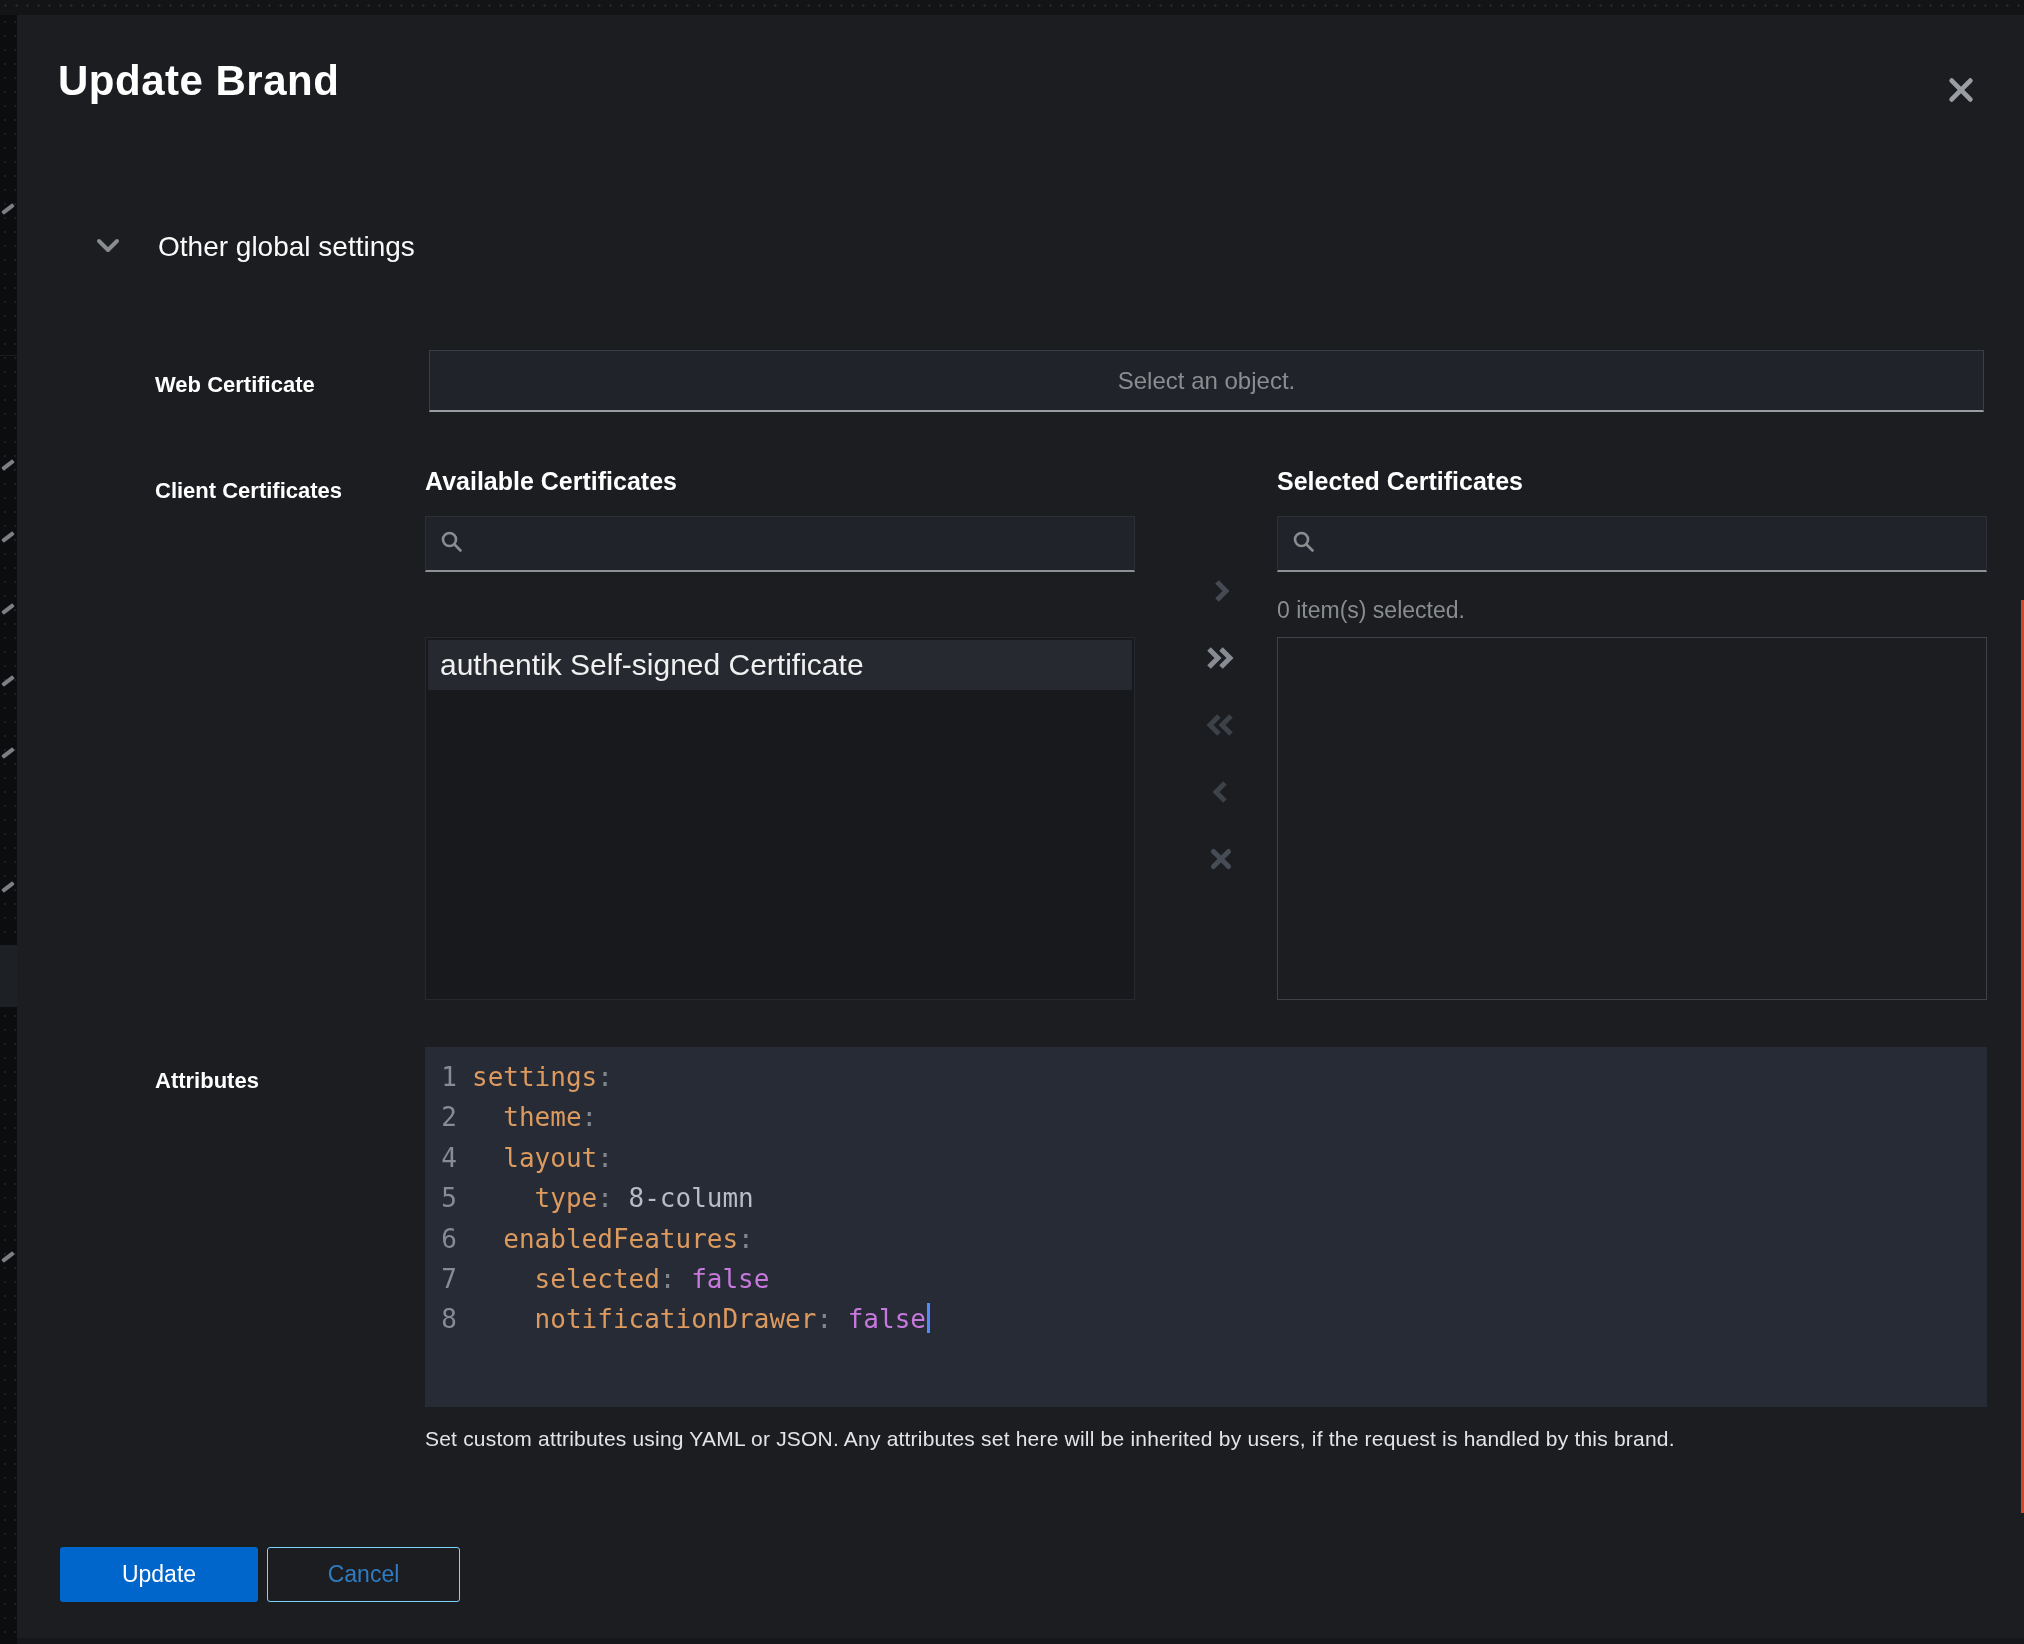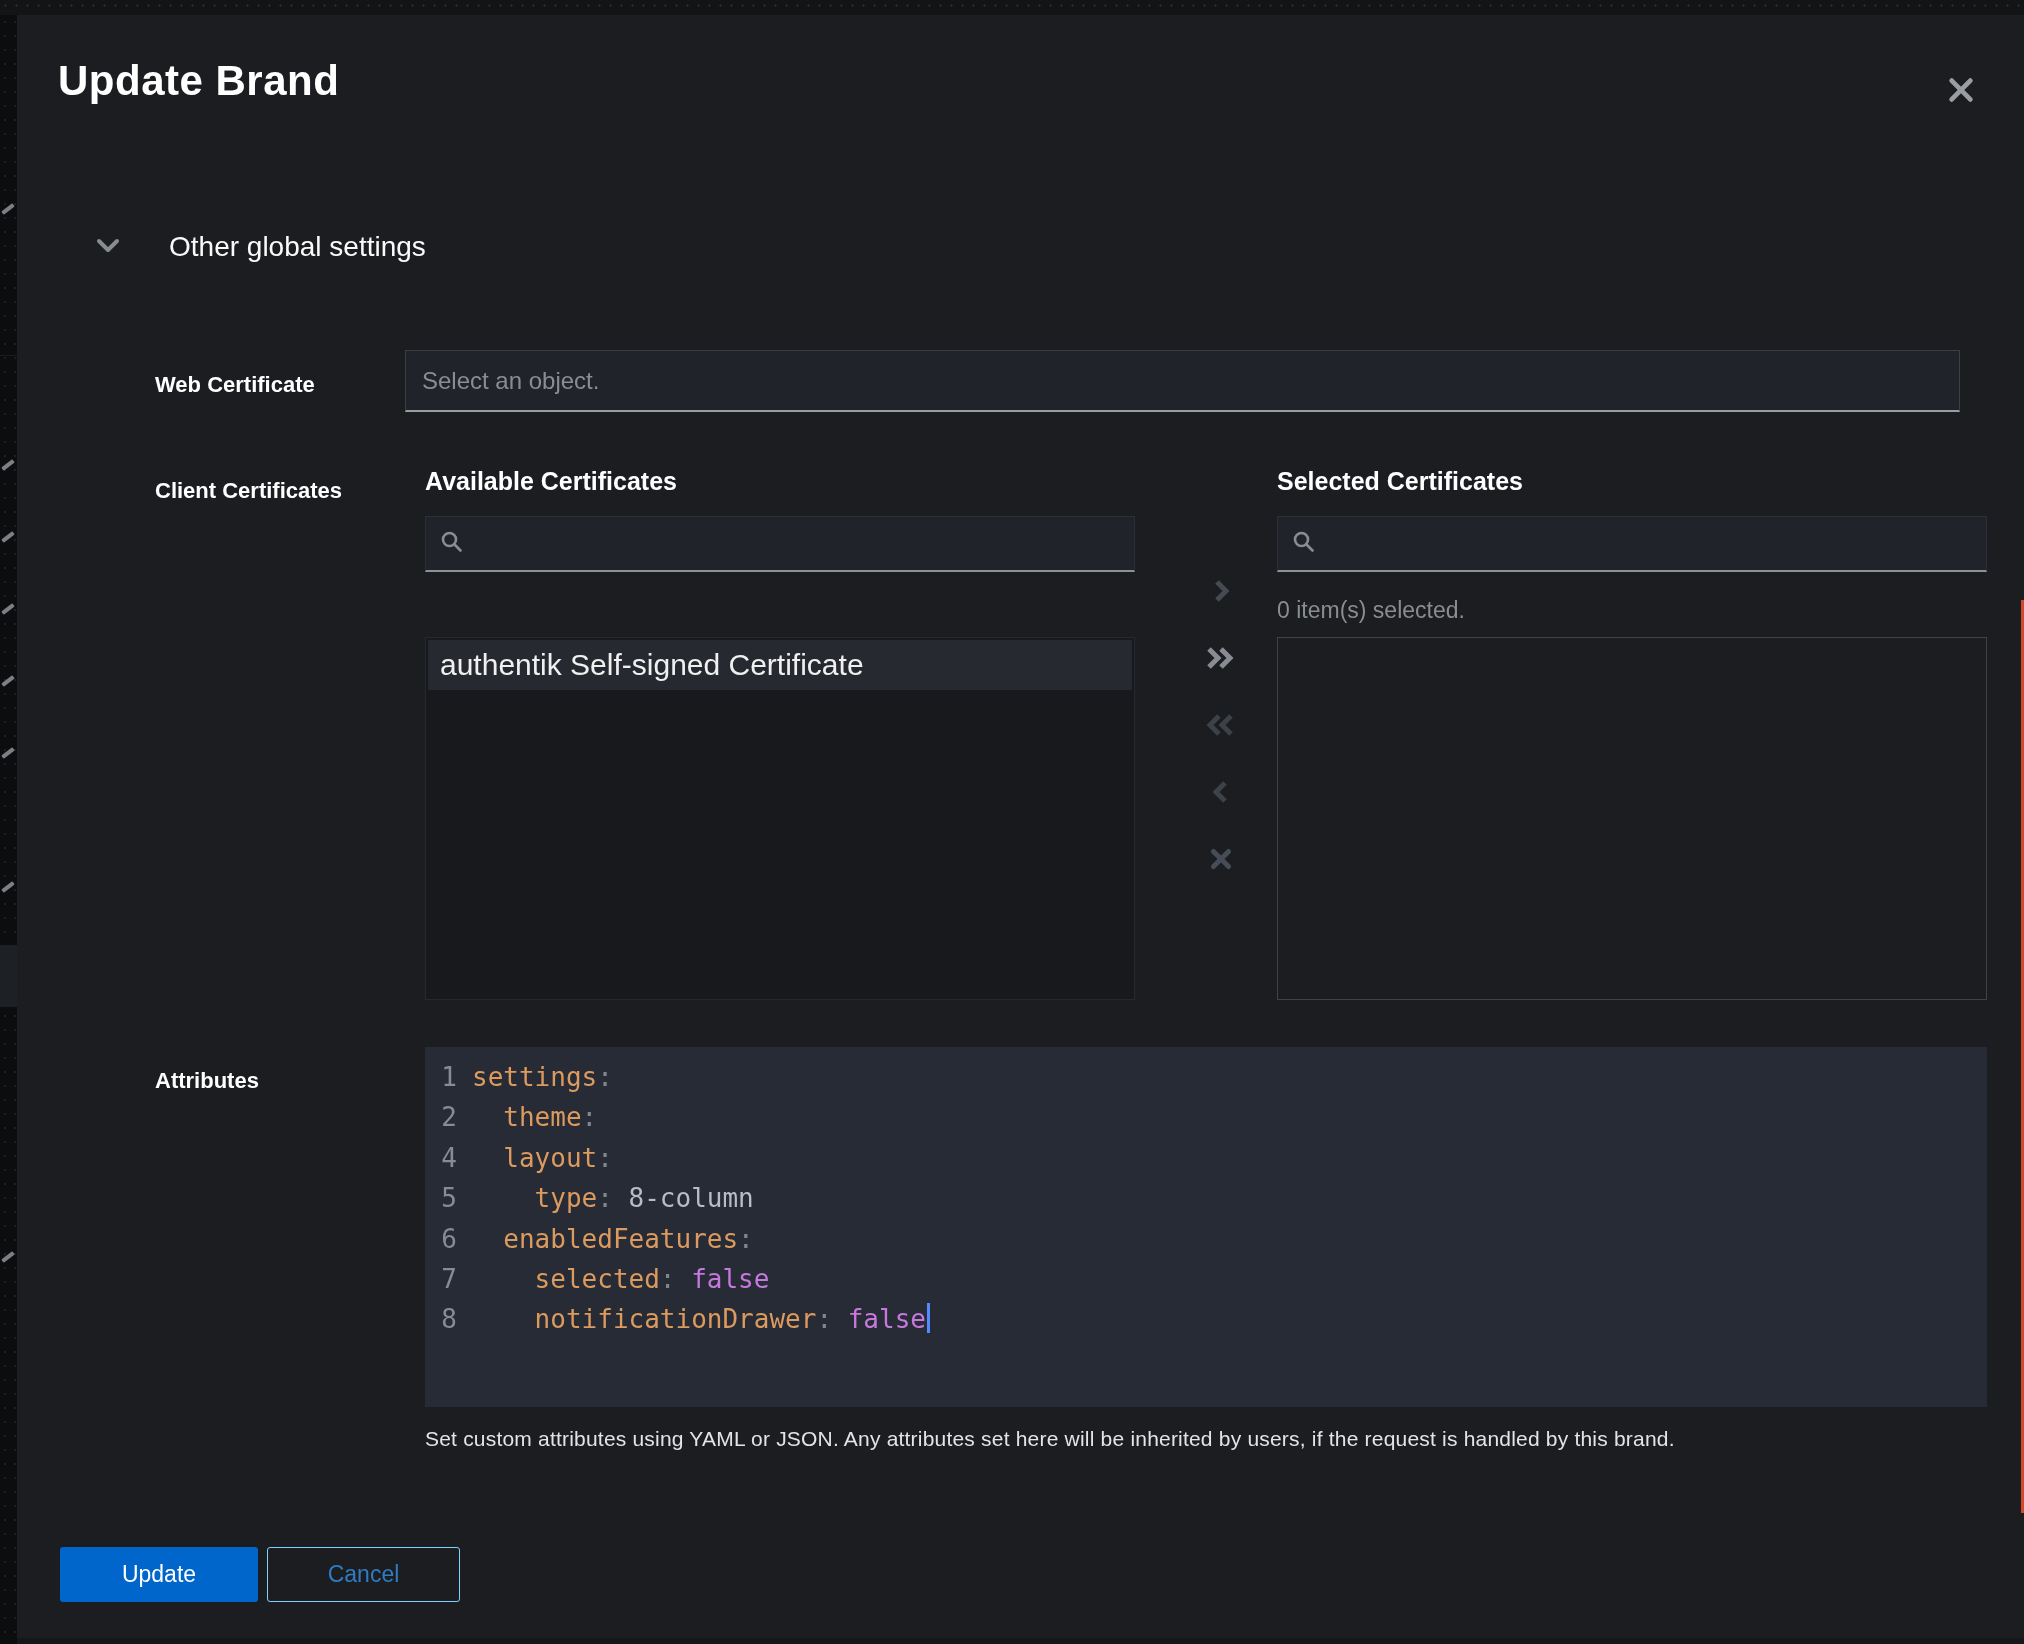--- a/index.html
+++ b/index.html
@@ -17,29 +17,29 @@
   .sliver-sep{position:absolute;left:0;width:17px;height:1px;background:#1b1d20;}
   .sliver-block{position:absolute;left:0;top:930px;width:17px;height:62px;background:#1d2025;}
   .alert-edge{position:absolute;left:2021px;top:600px;width:3px;height:913px;background:#cf4a2a;}
 
   
   .modal{position:absolute;left:17px;top:15px;width:2007px;height:1623px;background:#1b1d21;}
   .modal-title{position:absolute;left:41px;top:42px;font-size:42px;font-weight:700;color:#fff;letter-spacing:.5px;}
   .close-btn{position:absolute;left:1918px;top:50px;width:52px;height:52px;background:none;border:none;
     cursor:pointer;display:flex;align-items:center;justify-content:center;padding:0;}
 
-  .section-row{position:absolute;left:78px;top:216px;display:flex;align-items:center;gap:48px;cursor:pointer;}
+  .section-row{position:absolute;left:78px;top:216px;display:flex;align-items:center;gap:37px;cursor:pointer;}
   .section-label{font-size:28px;color:#fafafa;}
 
   .field-label{position:absolute;font-size:22px;font-weight:700;color:#fff;}
 
   
-  .select-input{position:absolute;left:388px;top:335px;width:1555px;height:62px;background:#20232a;
+  .select-input{position:absolute;left:412px;top:335px;width:1555px;height:62px;background:#20232a;
     border:1px solid #3a3e45;border-bottom:2px solid #9a9da2;box-sizing:border-box;
-    color:#e0e0e0;font-size:24px;padding:0 16px;font-family:"Liberation Sans",sans-serif;}
+    color:#e0e0e0;font-size:24px;padding:0 16px;font-family:"Liberation Sans",sans-serif;text-align:center;}
   .select-input::placeholder{color:#8a8d90;opacity:1;}
 
   .dual-header{position:absolute;top:452px;font-size:25px;font-weight:700;color:#fff;}
   .search-box{position:absolute;top:501px;width:710px;height:56px;background:#20232a;box-sizing:border-box;
     border:1px solid #2c2f35;border-bottom:2px solid #8d9095;display:flex;align-items:center;
     gap:12px;padding:0 14px;}
   .search-box input{flex:1;background:transparent;border:none;outline:none;color:#e0e0e0;
     font-size:23px;font-family:"Liberation Sans",sans-serif;}
 
   .list-box{position:absolute;top:622px;width:710px;height:363px;box-sizing:border-box;}

